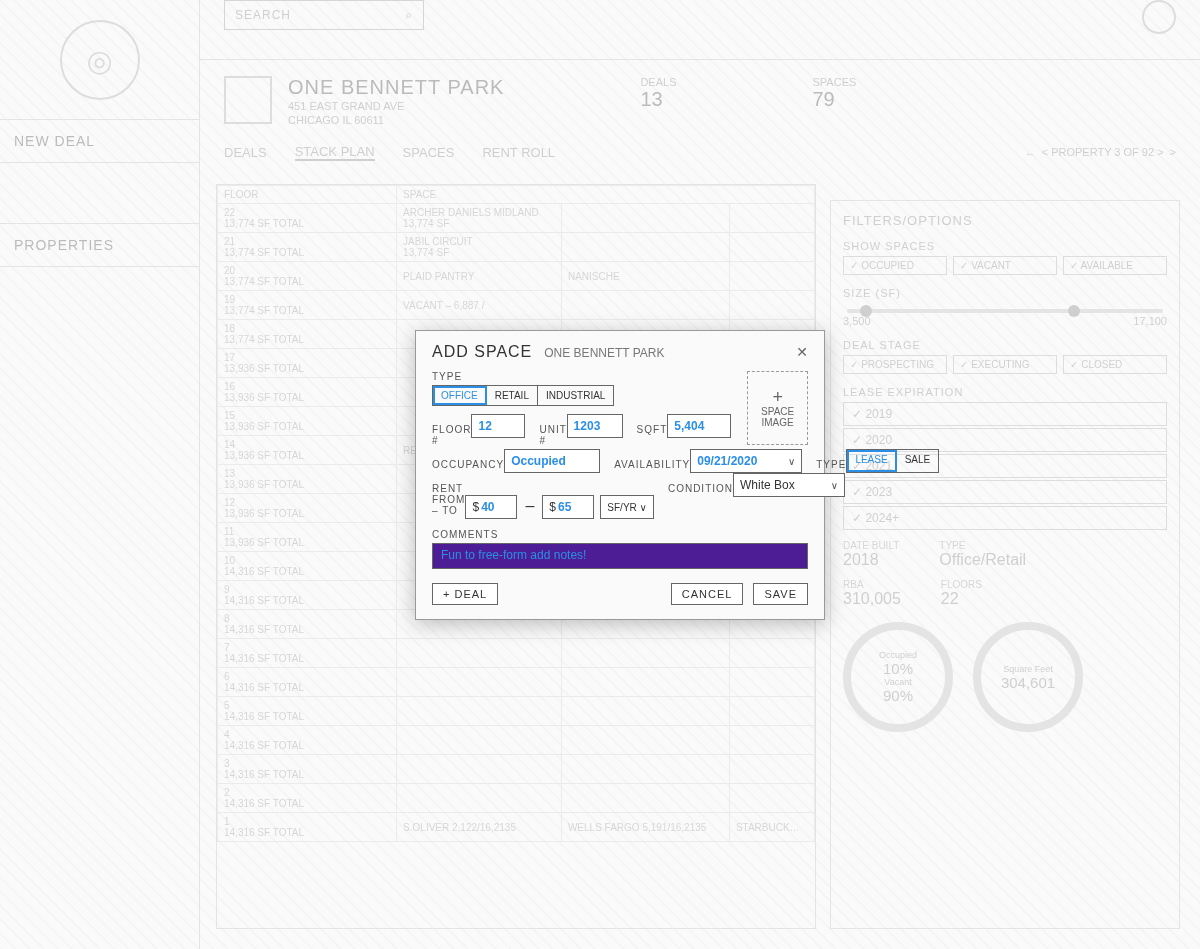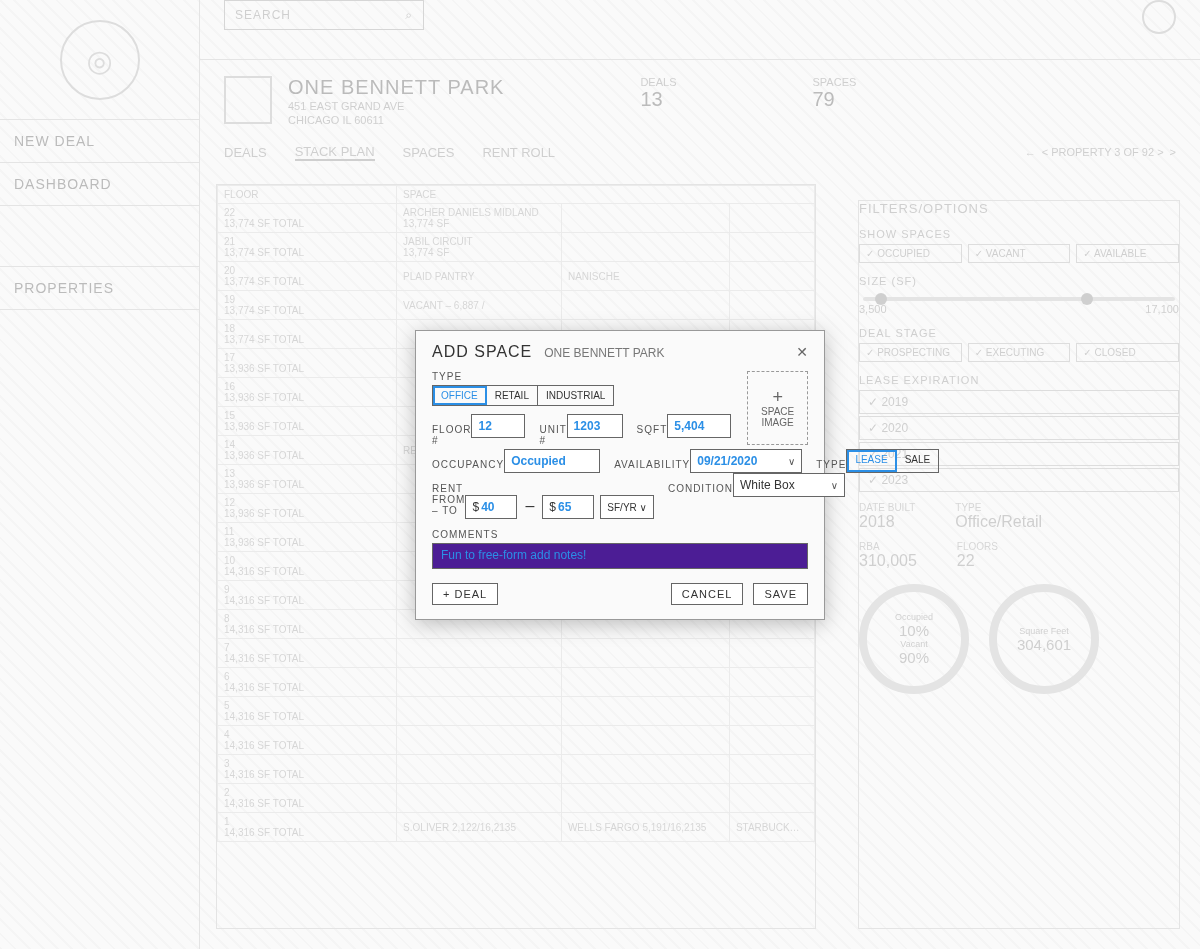--- a/index.html
+++ b/index.html
@@ -41,21 +41,21 @@
   .tabs { display:flex; gap:28px; margin-top:16px; font-size:13px; text-transform:uppercase; color:#888; align-items:center; }
   .tab.active { border-bottom:2px solid #888; }
   .pager { margin-left:auto; font-size:11px; display:flex; gap:6px; align-items:center; }
 
   
   .mainwrap { position:absolute; left:216px; top:184px; width:600px; bottom:20px; border:1px solid #bbb; overflow:hidden; }
   .mainwrap table { width:100%; border-collapse:collapse; font-size:10px; }
   .mainwrap td { border:1px solid #ccc; padding:3px 6px; color:#999; text-transform:uppercase; }
 
   
-  .rpanel { position:absolute; left:830px; top:200px; right:20px; bottom:20px; border:1px solid #bbb; font-size:12px; color:#888;margin-left:28px; }
+  .rpanel { position:absolute; left:830px; top:200px; right:20px; bottom:20px; border:1px solid #bbb; padding:12px; font-size:12px; color:#888; }
   .rpanel h4 { font-size:13px; text-transform:uppercase; margin-bottom:6px; font-weight:normal; letter-spacing:1px;}
   .rpanel .row { display:flex; gap:6px; margin-bottom:10px; }
   .rpanel .tag { border:1px solid #aaa; padding:3px 6px; font-size:10px; text-transform:uppercase; flex:1; white-space:nowrap;}
   .rpanel .slider { height:4px; background:#bbb; border-radius:3px; position:relative; margin:10px 4px 2px; }
   .rpanel .slider .knob { width:12px;height:12px;border-radius:50%;background:#888;position:absolute;top:-4px; }
   .rpanel .sllabels { display:flex; justify-content:space-between; font-size:11px; margin-bottom:10px;}
   .rpanel .sect { font-size:11px; text-transform:uppercase; color:#888; margin:12px 0 4px; letter-spacing:1px;}
   .rpanel .yearbox { border:1px solid #aaa; padding:4px 8px; margin-bottom:2px; font-size:12px;}
   .rpanel .grid2 { display:flex; gap:40px; margin-top:10px;}
   .rpanel .k { font-size:10px; text-transform:uppercase; color:#999;}
@@ -120,21 +120,20 @@
   .mftr .right { margin-left:auto; display:flex; gap:10px;align-items:flex-end; }
 </style>
 </head>
 <body>
 
 <div class="page hatch">
 
   <div class="sidebar">
     <div class="logo">◎</div>
     <div class="navitem">New Deal</div>
-    <div class="navitem">Dashboard</div>
     <div class="navitem gap">Properties</div>
   </div>
 
   <div class="topbar">
     <div class="search">
       <span>Search</span>
       <span class="mag">⌕</span>
     </div>
     <div class="avatar"></div>
   </div>
@@ -334,20 +333,21 @@
       <div class="tag">✓ Prospecting</div>
       <div class="tag">✓ Executing</div>
       <div class="tag">✓ Closed</div>
     </div>
     <div class="sect">Lease Expiration</div>
     <div id="years">
         <div class="yearbox">✓ 2019</div>
         <div class="yearbox">✓ 2020</div>
         <div class="yearbox">✓ 2021</div>
         <div class="yearbox">✓ 2023</div>
+        <div class="yearbox">✓ 2024+</div>
       </div>
     <div class="grid2">
       <div>
           <div class="k">Date Built</div>
           <div class="v">2018</div>
         </div>
       <div>
           <div class="k">Type</div>
           <div class="v">Office/Retail</div>
         </div>

